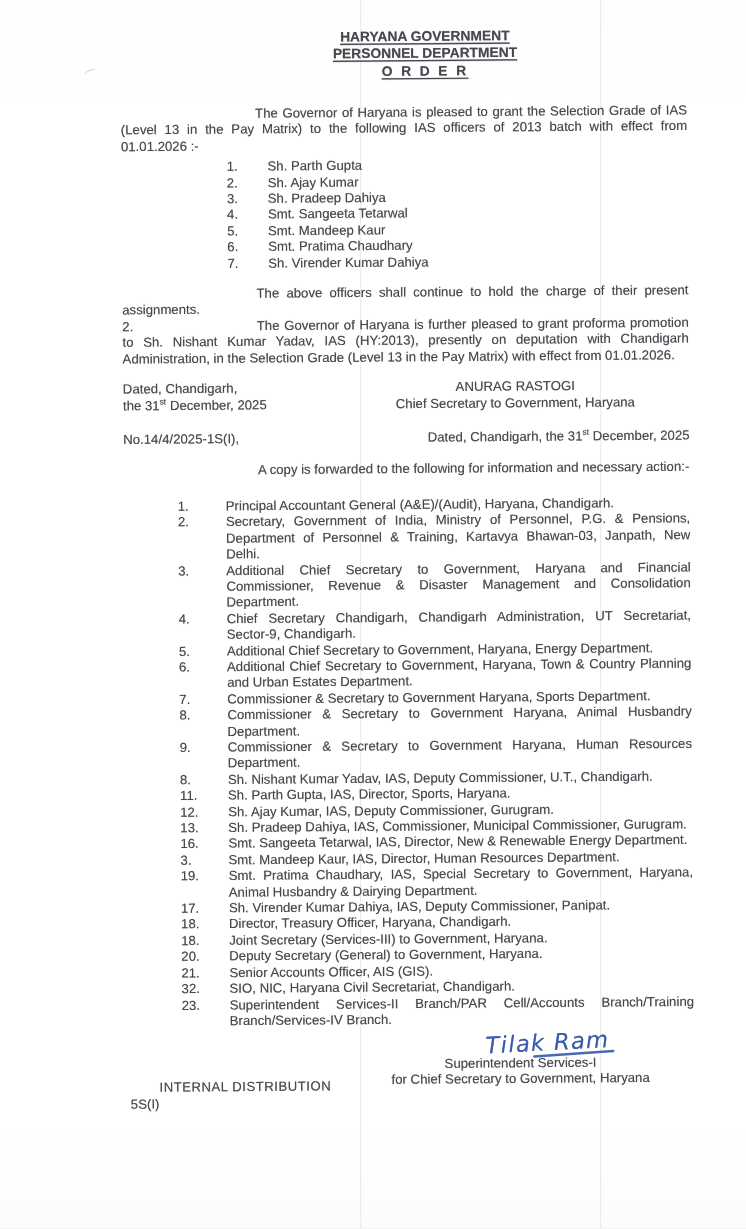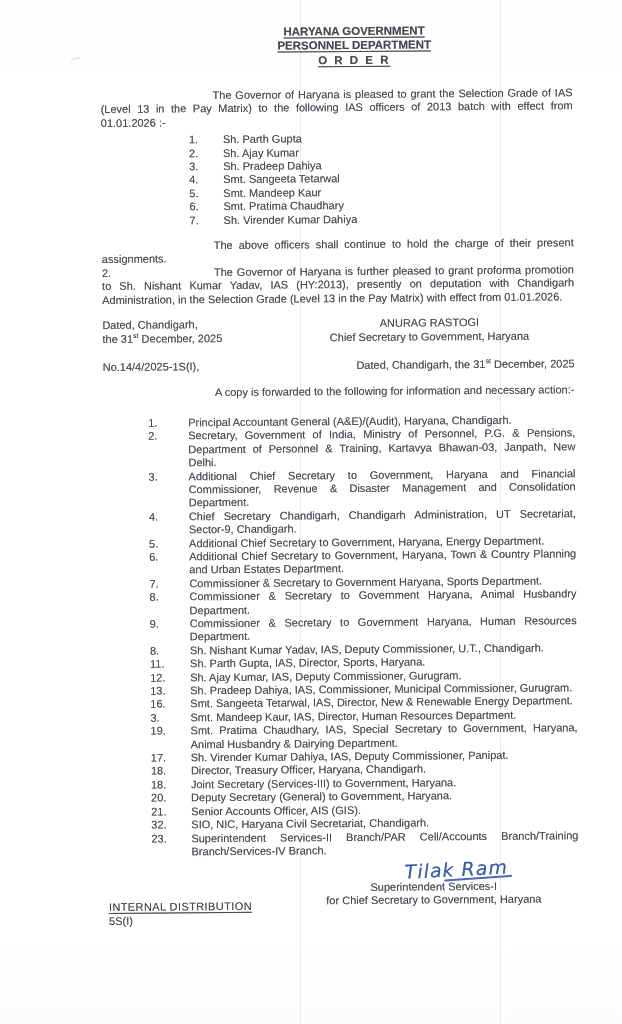--- a/index.html
+++ b/index.html
@@ -62,21 +62,21 @@
     font-size:19px;line-height:22px;letter-spacing:1px;
     color:#3c5cab;transform:rotate(-2.5deg);
     text-shadow:0 0 .5px rgba(60,92,171,.6);
   }
   .hand-sig::after{
     content:"";position:absolute;left:38%;right:-4%;bottom:0px;
     height:1.6px;background:#4a69b4;border-radius:2px;transform:rotate(-1deg);
   }
   .footer-block{position:absolute;left:2px;top:40px;line-height:13.5px;}
   .footer-line1{
-    text-decoration:underline;text-underline-offset:2px;letter-spacing:.4px;
+    text-underline-offset:2px;letter-spacing:.4px;margin-left:24px;
   }
 </style>
 </head>
 <body>
 
 <div class="page">
   <div class="fold fold-1"></div>
   <div class="fold fold-2"></div>
   <div class="stray"></div>
 

